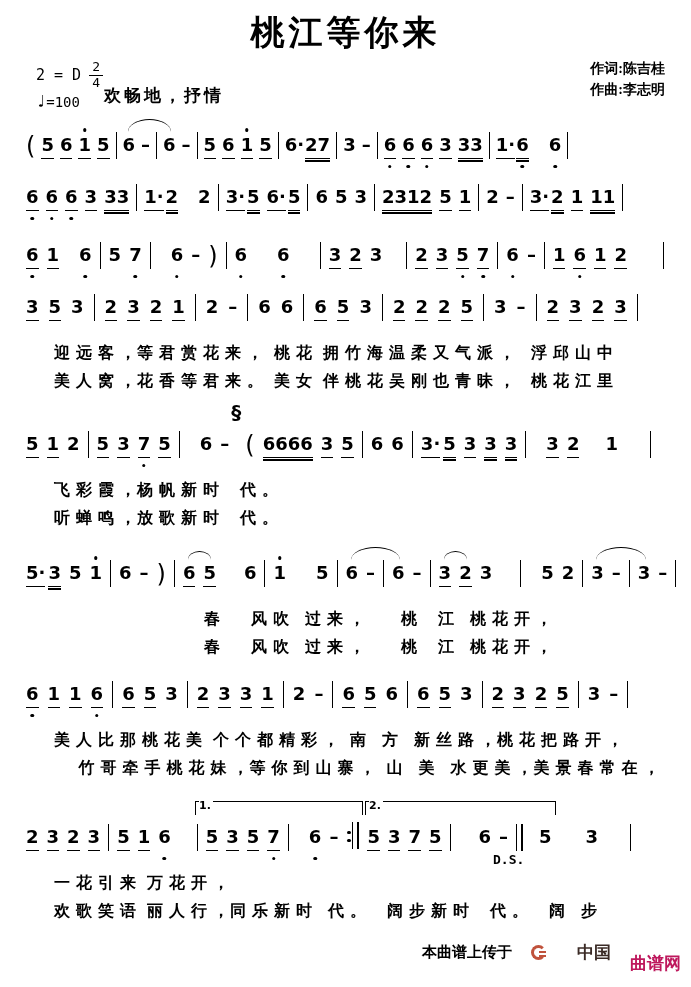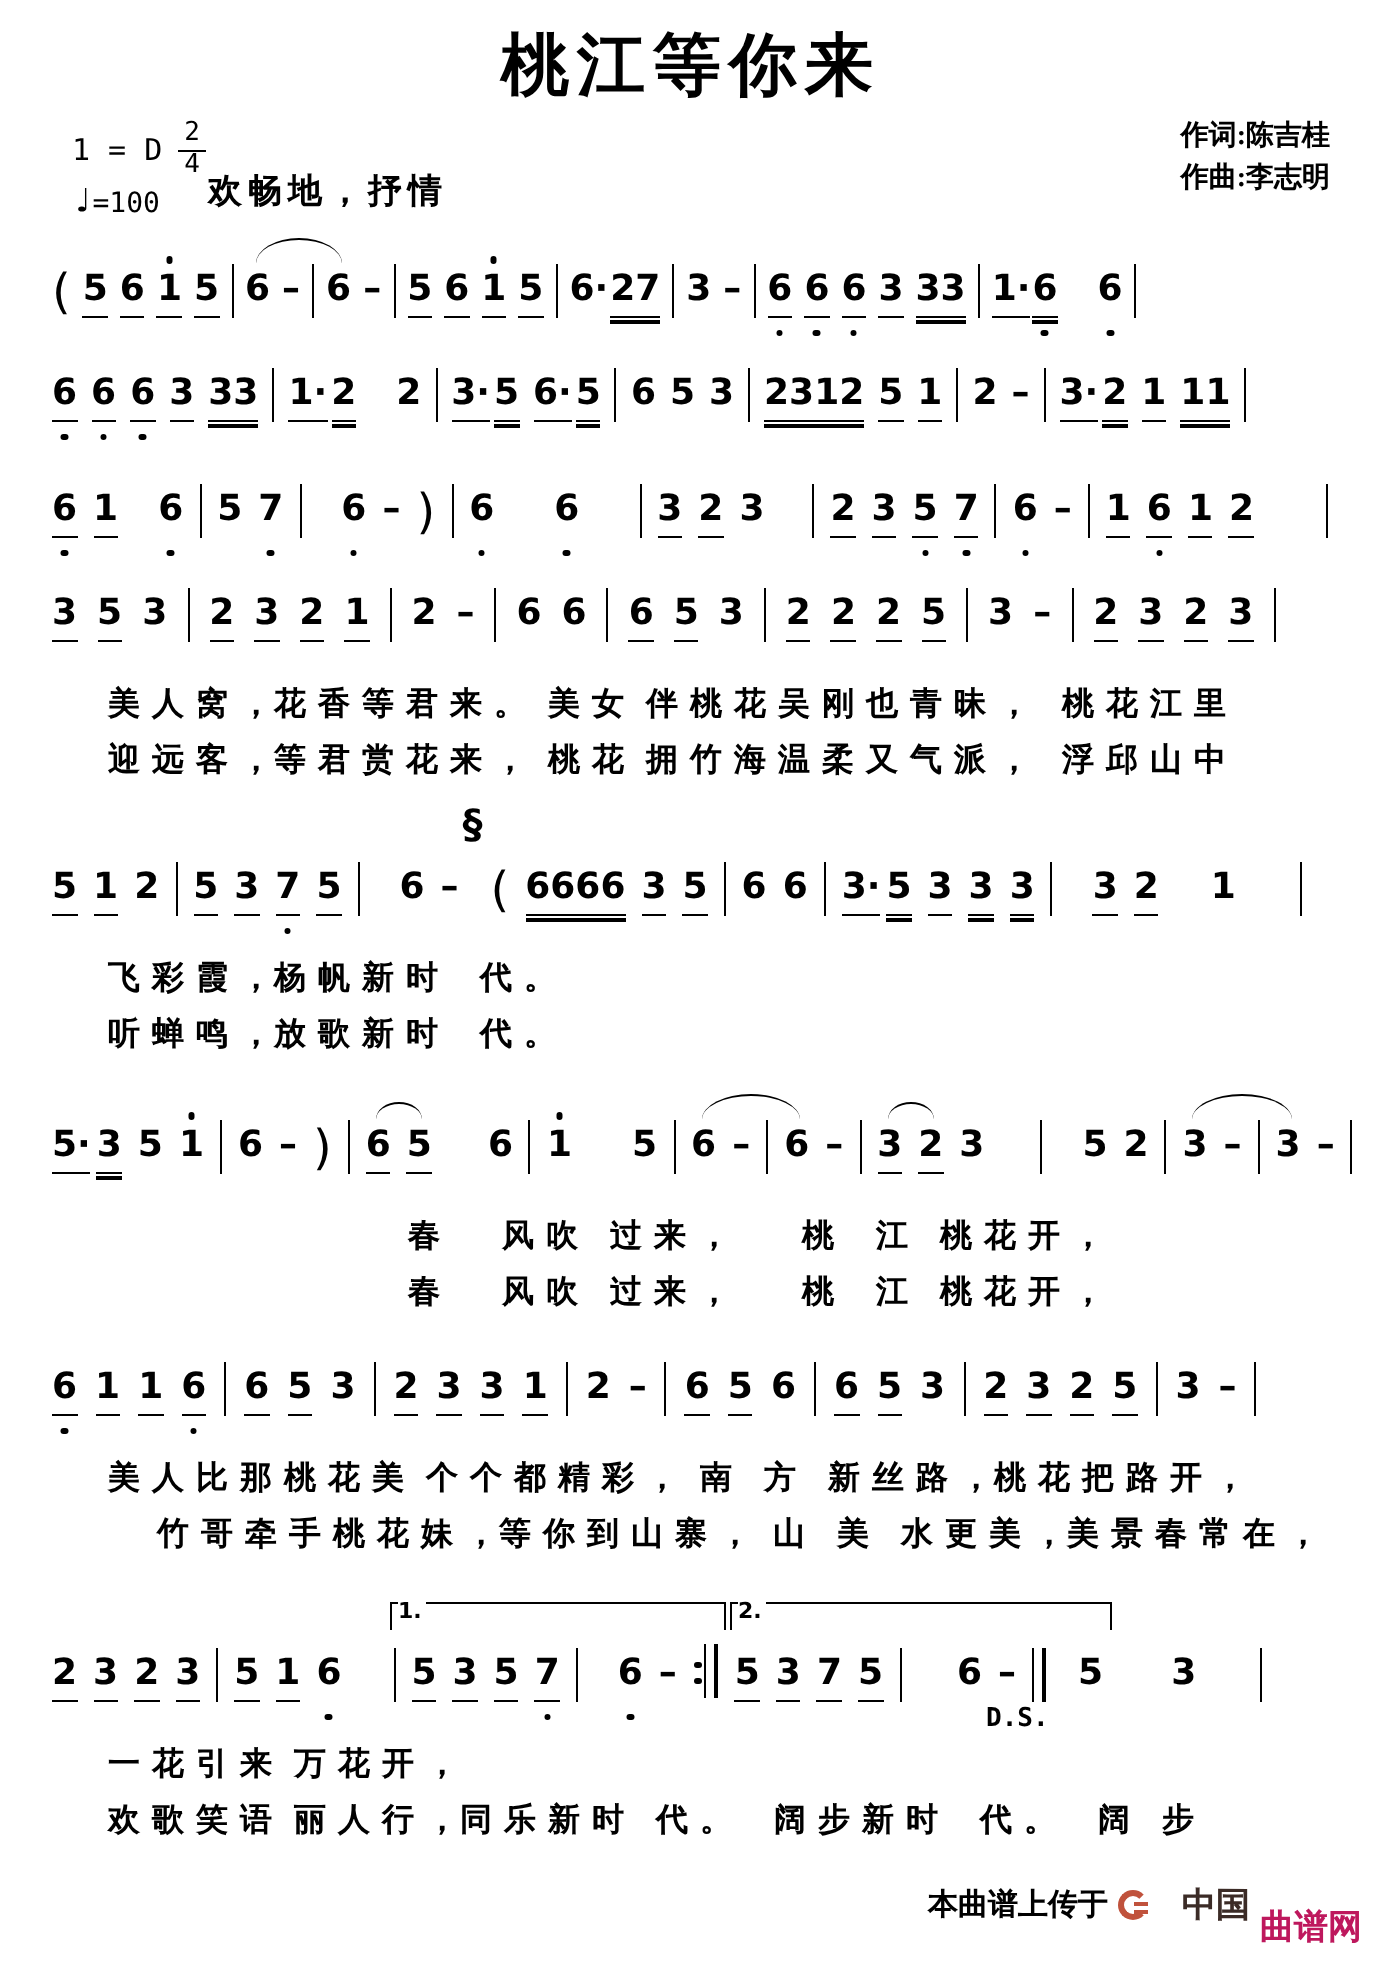--- a/index.html
+++ b/index.html
@@ -43,36 +43,36 @@
   .arc{position:absolute;border-top:1.7px solid #000;border-radius:50% 50% 0 0/100% 100% 0 0;}
   .volta{position:absolute;top:-25px;height:13px;border:1.4px solid #000;border-bottom:none;}
   .volta span{position:absolute;left:3px;top:-3px;font-size:11px;font-weight:700;background:#fff;padding:0 2px 0 0;}
   .seg{position:relative;width:0;}
   .seg span{position:absolute;top:-33px;left:-6px;font-size:20px;font-weight:700;}
   .dsm{position:relative;width:0;}
   .dsm span{position:absolute;top:26px;left:-38px;font-size:13px;font-weight:700;font-family:"DejaVu Sans Mono",monospace;}
   .lyrics{margin-top:7px;}
   .lyr{font-family:"Liberation Serif",serif;font-weight:700;font-size:16px;line-height:28px;white-space:pre;letter-spacing:1px;}
   
-  .footer{position:absolute;right:10px;bottom:12px;font-size:15px;font-weight:700;display:flex;align-items:center;gap:5px;font-family:"Liberation Serif",serif;}
+  .footer{position:absolute;right:10px;bottom:12px;font-size:15px;font-weight:700;display:flex;align-items:center;gap:19px;font-family:"Liberation Serif",serif;}
   .logoC{position:relative;display:inline-block;width:15px;height:15px;border:3px solid var(--logo,#c0523c);border-radius:50%;border-right-color:transparent;box-sizing:border-box;}
   .logoC::after{content:"";position:absolute;right:-3px;top:3px;width:7px;height:2px;background:var(--logo,#c0523c);box-shadow:0 4px 0 var(--logo,#c0523c);}
   .cn1{color:#3b2b26;font-size:17px;margin-left:12px;}
   .cn2{color:#be185d;font-size:17px;margin-top:23px;}
 </style>
 </head>
 <body>
 
 <div class="sheet" style="--logo: #c0523c;">
   <div class="title">桃江等你来</div>
 
   <div class="header">
     <div class="keyblock">
       <div class="keyrow">
-        <span>1 = D</span>
+        <span>2 = D</span>
         <span class="frac">
           <span class="num">2</span>
           <span class="den">4</span>
         </span>
       </div>
       <div class="temporow">
         <span class="notechar">♩</span><span>=100</span>
       </div>
     </div>
     <div class="expr">欢畅地，抒情</div>
@@ -228,22 +228,22 @@
           <span class="nt u0">3</span>
           <span class="dash">–</span>
           <span class="bl"></span>
           <span class="nt u1">2</span>
           <span class="nt u1">3</span>
           <span class="nt u1">2</span>
           <span class="nt u1">3</span>
           <span class="bl"></span>
         </div>
         <div class="lyrics">
+          <div class="lyr" style="padding-left: 28px;">迎 远 客 ，等 君 赏 花 来 ，  桃 花  拥 竹 海 温 柔 又 气 派 ，   浮 邱 山 中</div>
           <div class="lyr" style="padding-left: 28px;">美 人 窝 ，花 香 等 君 来 。  美 女  伴 桃 花 吴 刚 也 青 昧 ，   桃 花 江 里</div>
-          <div class="lyr" style="padding-left: 28px;">迎 远 客 ，等 君 赏 花 来 ，  桃 花  拥 竹 海 温 柔 又 气 派 ，   浮 邱 山 中</div>
         </div>
       </div>
       <div class="system" style="margin-top: 38px;">
         <div class="nrow" style="--g: 8px;">
           <span class="nt u1">5</span>
           <span class="nt u1">1</span>
           <span class="nt u0">2</span>
           <span class="bl"></span>
           <span class="nt u1">5</span>
           <span class="nt u1">3</span>

